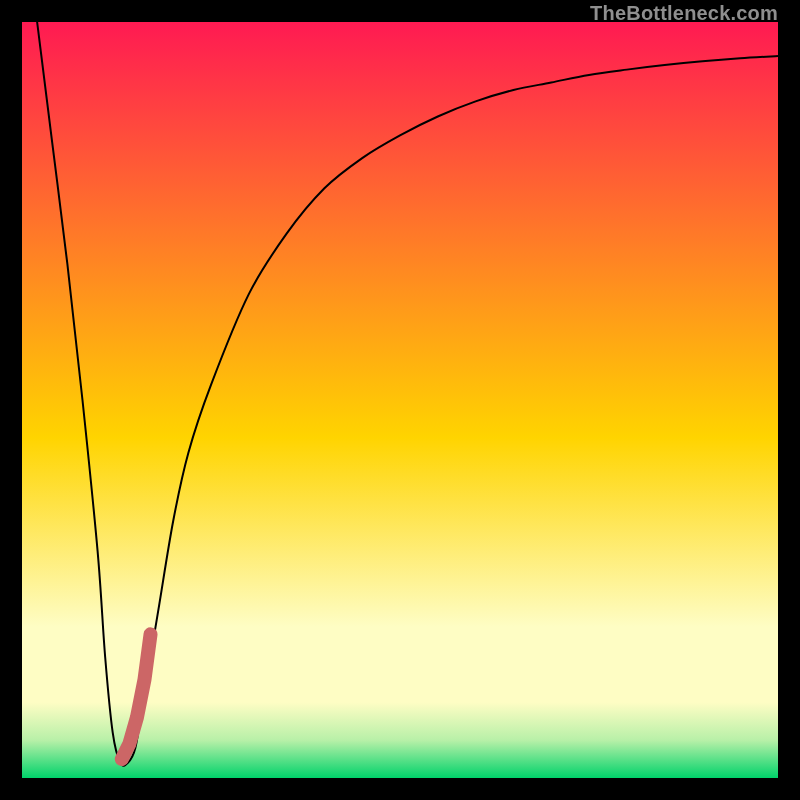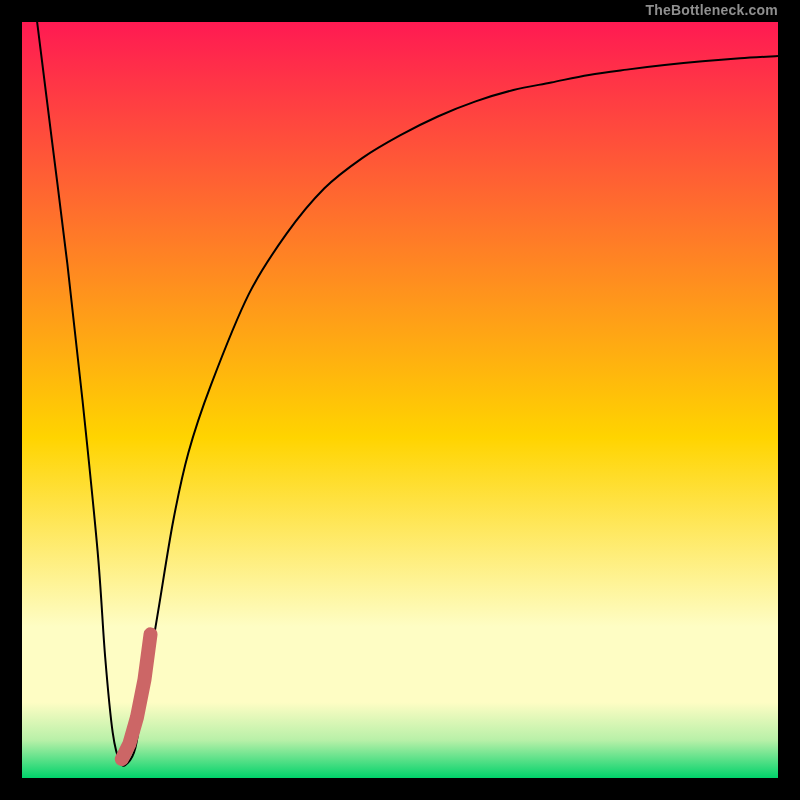--- a/index.html
+++ b/index.html
@@ -15,21 +15,21 @@
     left: 22px;
     top: 22px;
     width: 756px;
     height: 756px;
   }
   .watermark {
     position: absolute;
     top: 2px;
     right: 22px;
     font-family: Arial, Helvetica, sans-serif;
-    font-size: 14px;
+    font-size: 20px;
     font-weight: 600;
     color: #8f8f8f;
     letter-spacing: 0.2px;
   }
 </style>
 </head>
 <body>
 
 <div class="plot-area">
   <svg id="chart-svg" width="756" height="756" viewBox="0 0 756 756">

